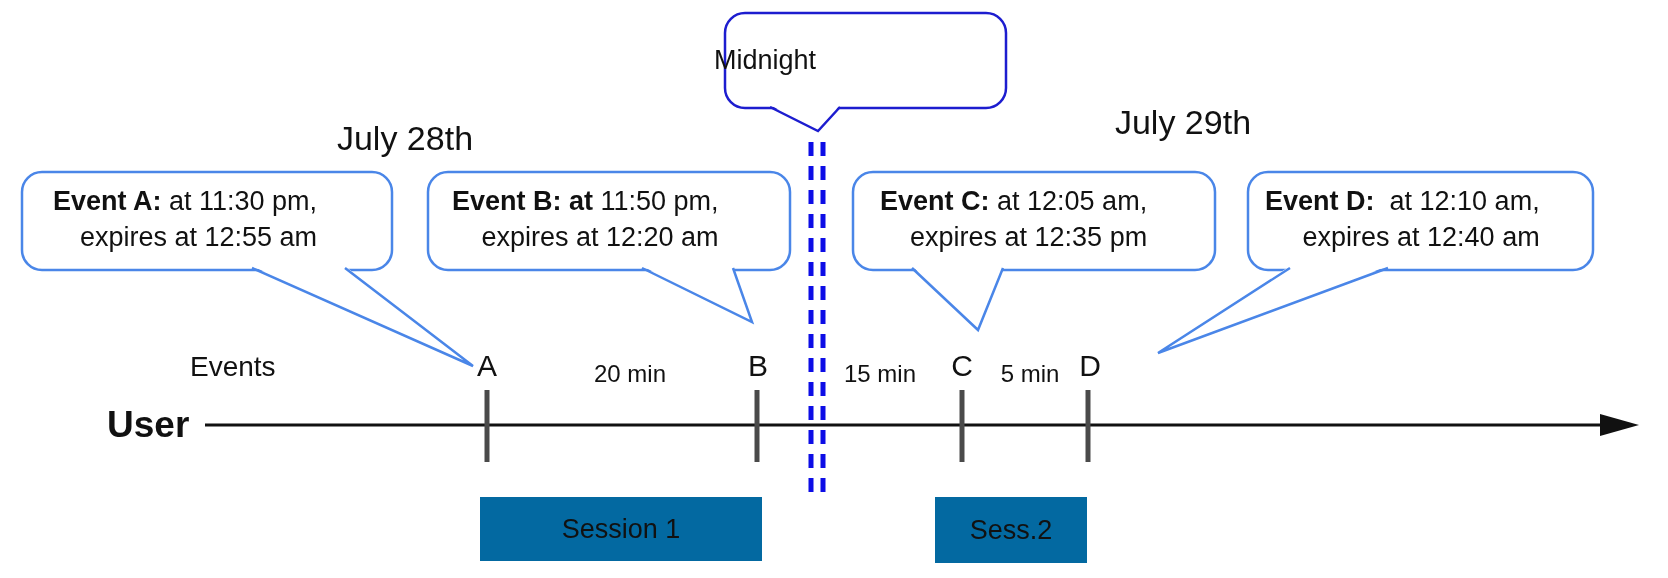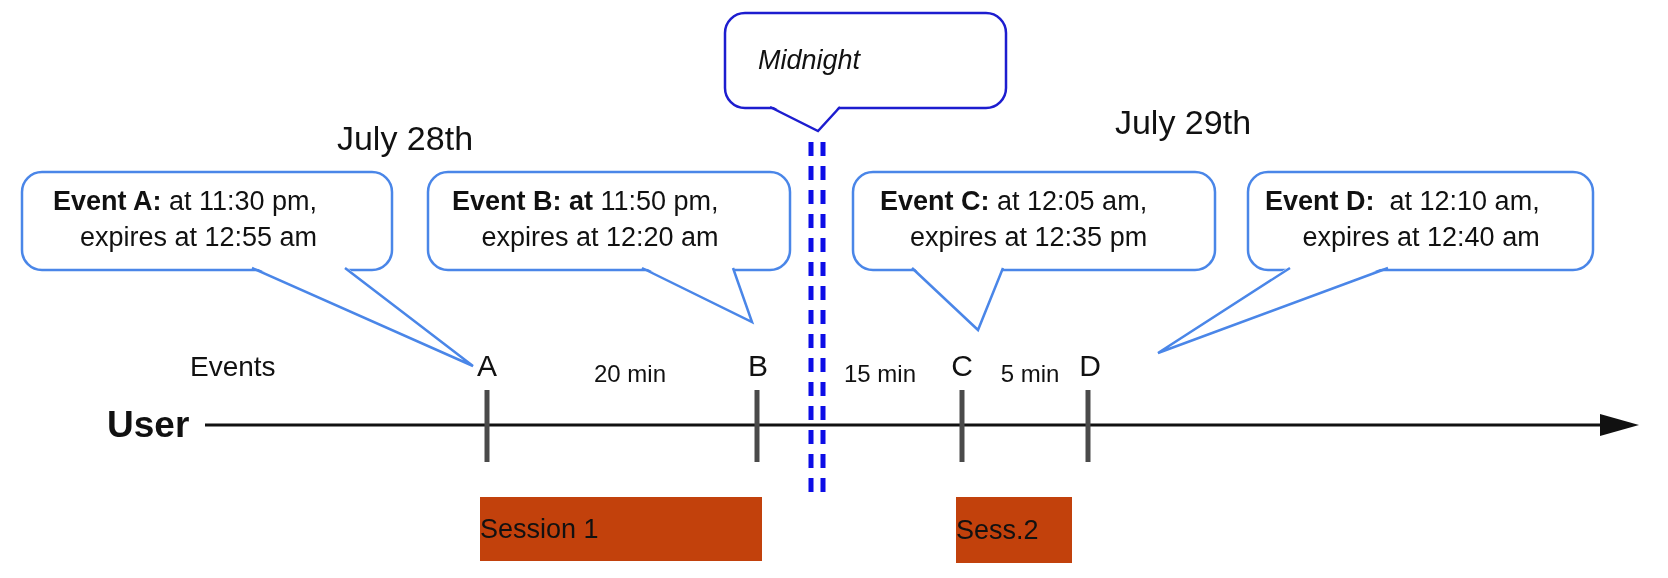--- a/index.html
+++ b/index.html
@@ -4,35 +4,35 @@
 <style>
   html,body{margin:0;padding:0;background:#fff;}
   .canvas{
     position:relative;width:1668px;height:578px;background:#fff;overflow:hidden;
     font-family:"Liberation Sans", sans-serif;color:#111;
   }
   .layer{position:absolute;left:0;top:0;z-index:0;}
   .txt{position:absolute;z-index:2;white-space:nowrap;line-height:1.15;}
   .center{transform:translateX(-50%);}
   .date{font-size:34px;}
-  .midnight-label{font-size:27px;left:758px;top:45px;font-style:italic;}
+  .midnight-label{font-size:27px;left:714px;top:45px;}
   .bubble-text{position:absolute;z-index:2;font-size:27px;line-height:36px;top:183px;text-align:right;}
   .bubble-line{white-space:pre-wrap;}
   .bubble-line b, .bubble-line span{white-space:pre-wrap;}
   .events-label{font-size:28px;left:190px;top:351px;}
   .user-label{font-size:37px;left:107px;top:404px;font-weight:bold;}
   .tick-label{font-size:30px;top:349px;}
   .interval-label{font-size:24px;top:360px;}
   .session{
-    position:absolute;z-index:1;background:#c2410c;
-    display:flex;align-items:center;
+    position:absolute;z-index:1;background:#0369a1;
+    display:flex;align-items:center;justify-content:center;
     font-size:27px;color:#111;
   }
   .session-1{left:480px;top:497px;width:282px;height:64px;}
-  .session-2{left:956px;top:497px;width:116px;height:66px;}
+  .session-2{left:935px;top:497px;width:152px;height:66px;}
 </style>
 </head>
 <body>
 
 <div class="canvas">
 
   <svg class="layer" width="1668" height="578" viewBox="0 0 1668 578">
 
     <line x1="811" y1="142" x2="811" y2="500" stroke="#0d0de6" stroke-width="5" stroke-dasharray="14,10"></line>
     <line x1="823" y1="142" x2="823" y2="500" stroke="#0d0de6" stroke-width="5" stroke-dasharray="14,10"></line>

